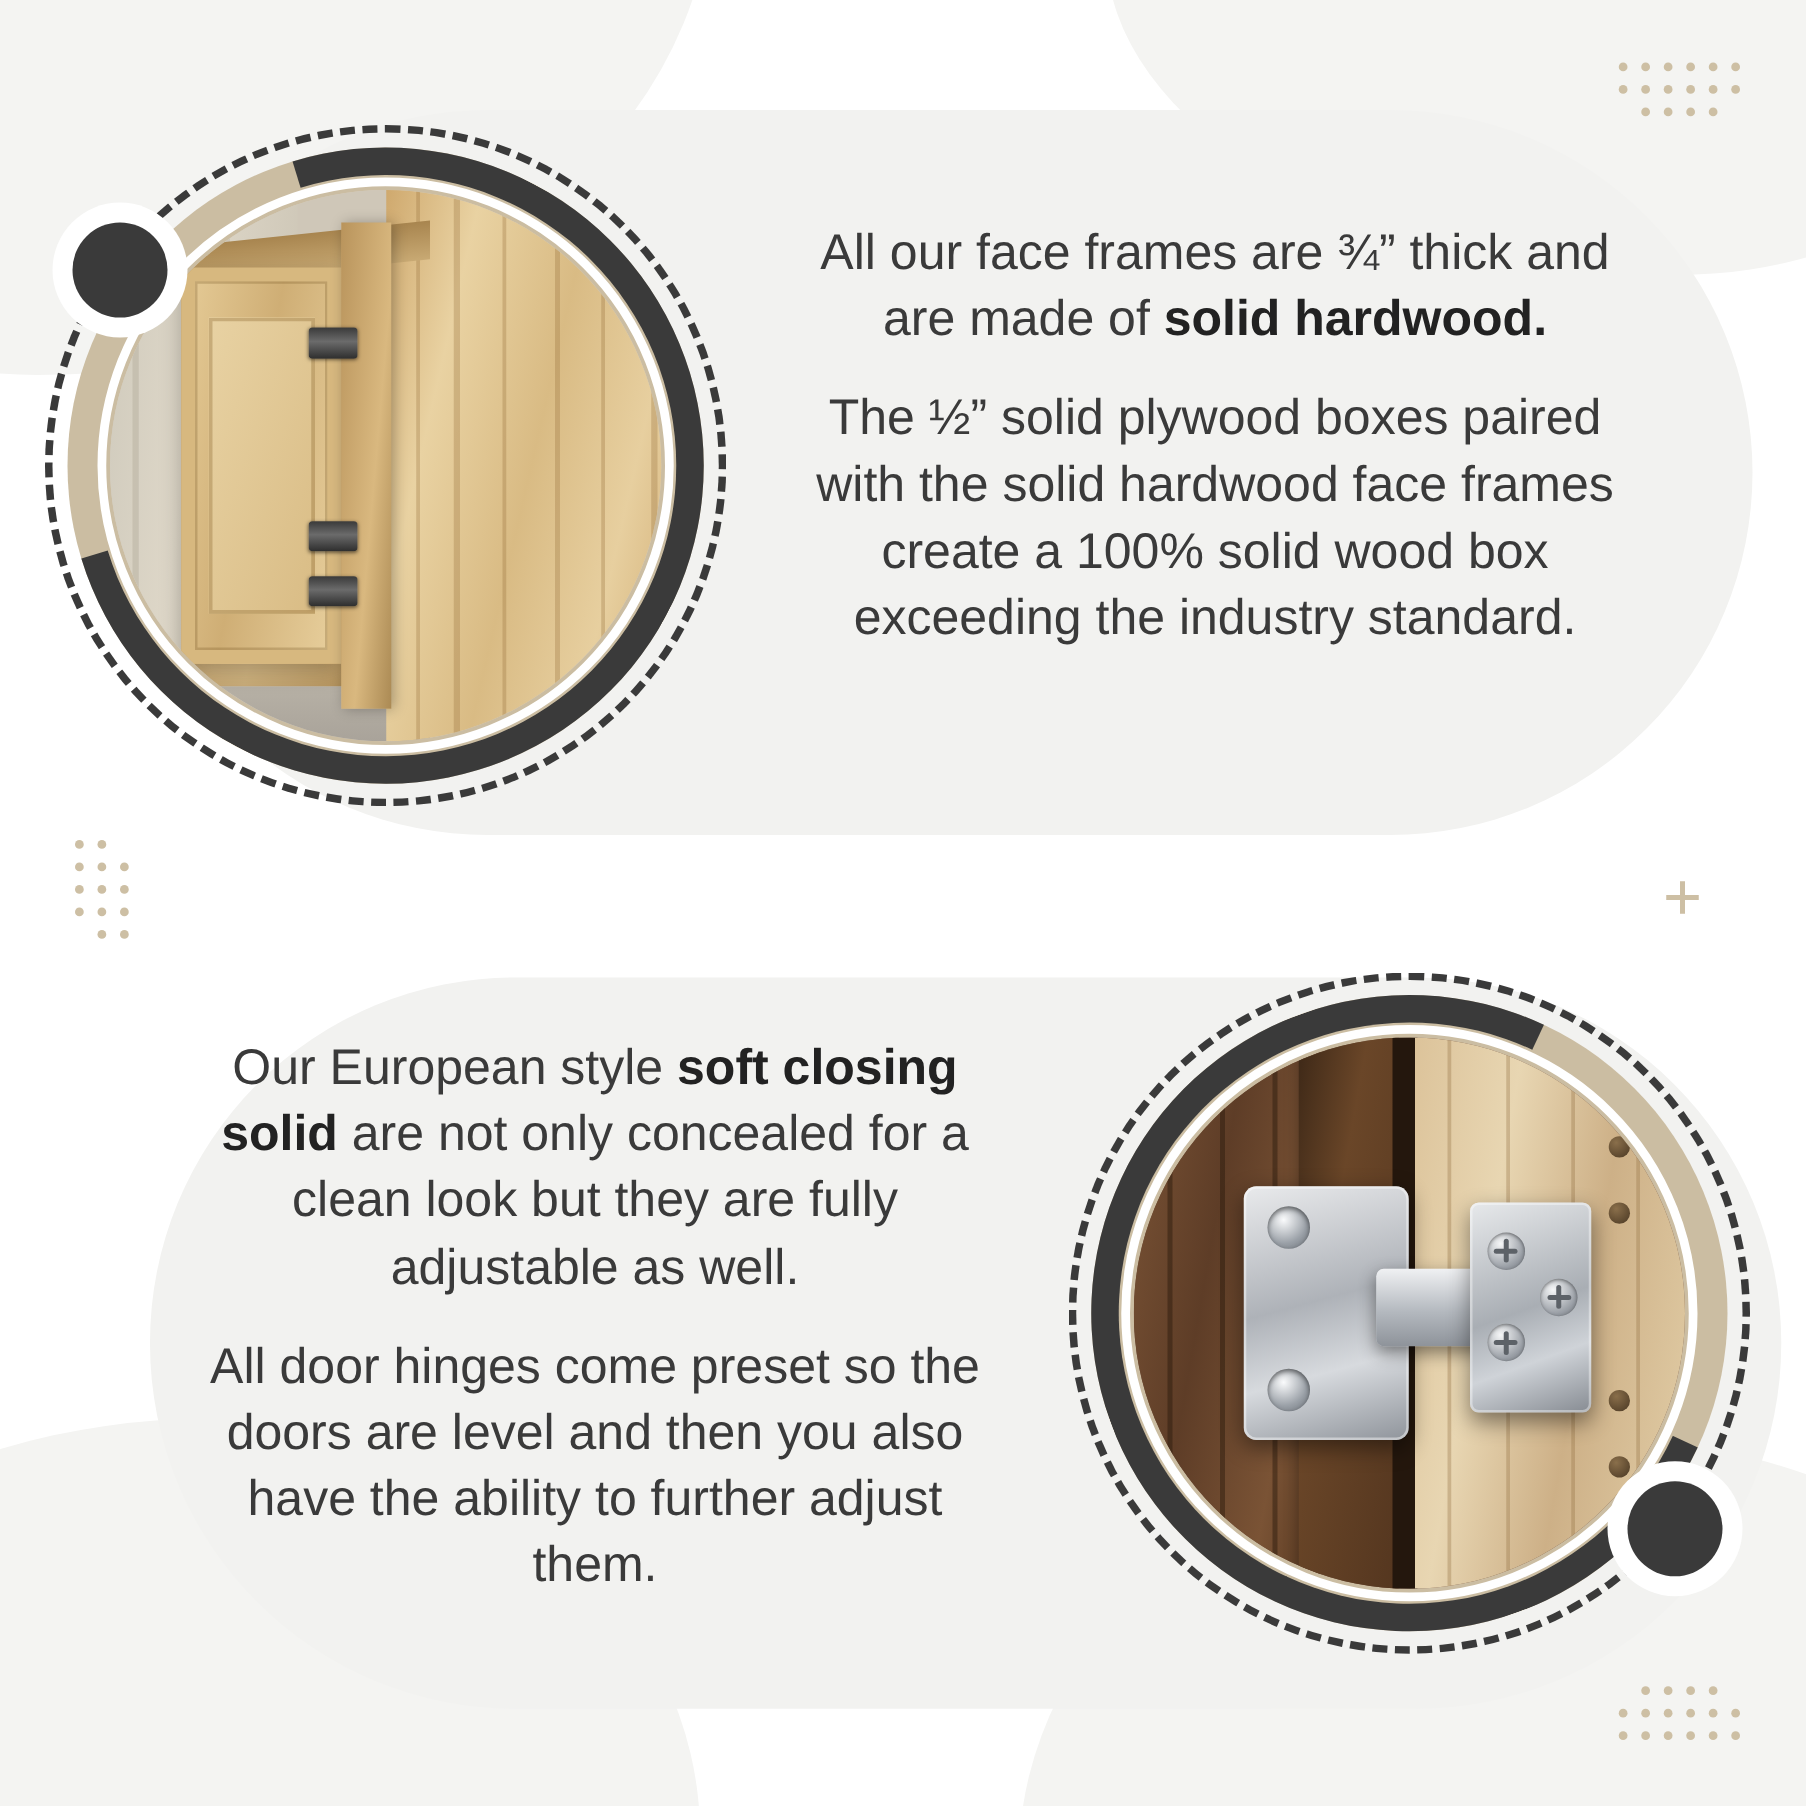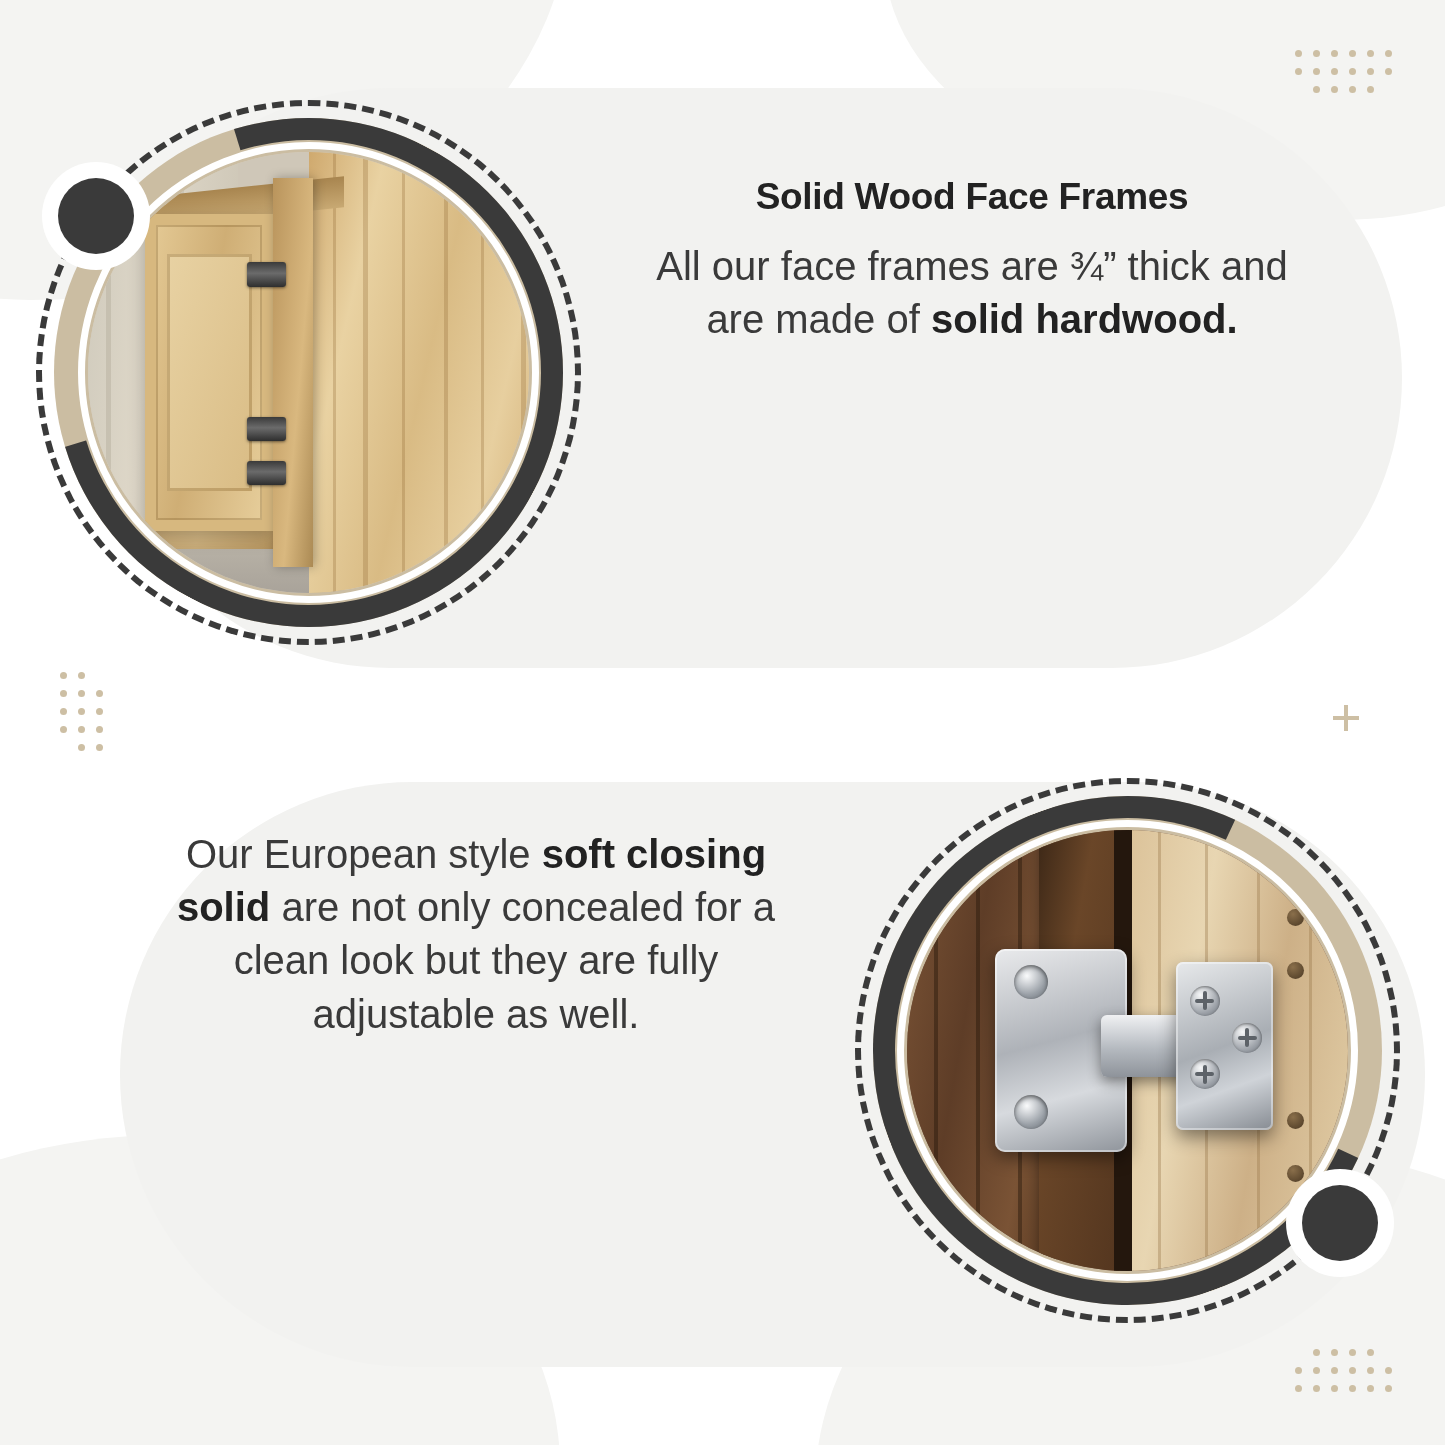--- a/index.html
+++ b/index.html
@@ -394,22 +394,22 @@
         <div class="hinge h2"></div>
         <div class="hinge h3"></div>
       </div>
     </div>
     <div class="dot-accent">
         <i></i>
       </div>
   </div>
 
   <div class="text text-top">
-    <div class="heading">Solid Wood Face Frames</div>
     <div class="para"><span>All our face frames are ¾” thick and are made of </span><b>solid hardwood.</b></div>
+    <div class="para"><span>The ½” solid plywood boxes paired with the solid hardwood face frames create a 100% solid wood box exceeding the industry standard.</span></div>
   </div>
 
   <div class="panel panel-bottom"></div>
 
   <div class="badge badge-bottom">
     <div class="ring-dash"></div>
     <div class="ring-tan"></div>
     <div class="ring-dark"></div>
     <div class="ring-white"></div>
     <div class="photo">
@@ -443,15 +443,16 @@
         </div>
       </div>
     </div>
     <div class="dot-accent">
         <i></i>
       </div>
   </div>
 
   <div class="text text-bottom">
     <div class="para"><span>Our European style </span><b>soft closing solid</b><span> are not only concealed for a clean look but they are fully adjustable as well.</span></div>
+    <div class="para"><span>All door hinges come preset so the doors are level and then you also have the ability to further adjust them.</span></div>
   </div>
 
 </div>
 
 </body></html>

